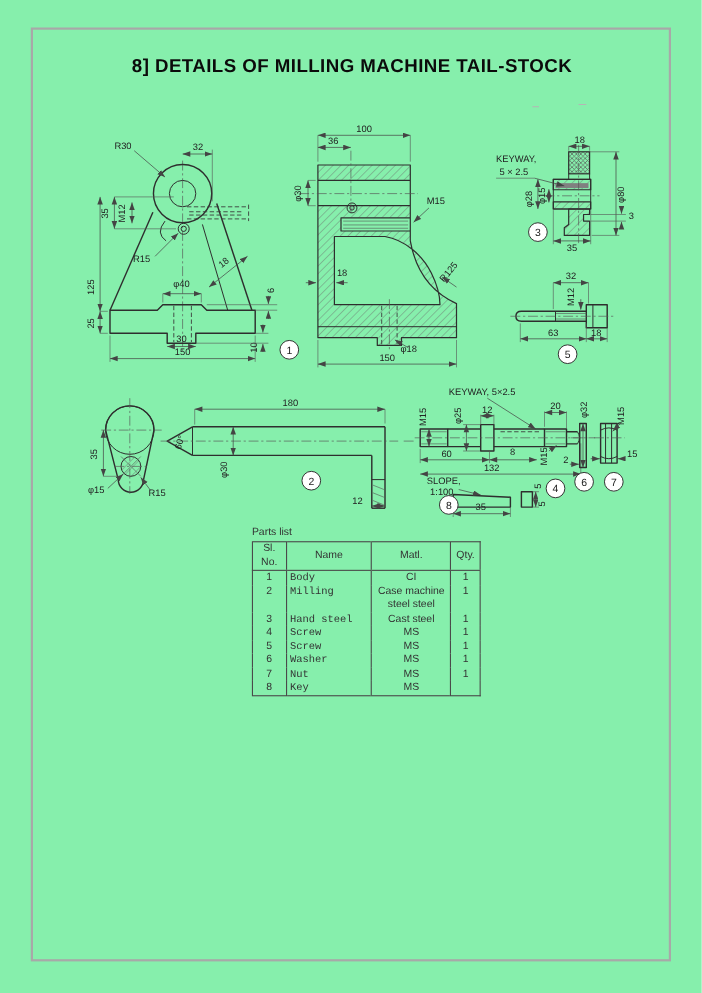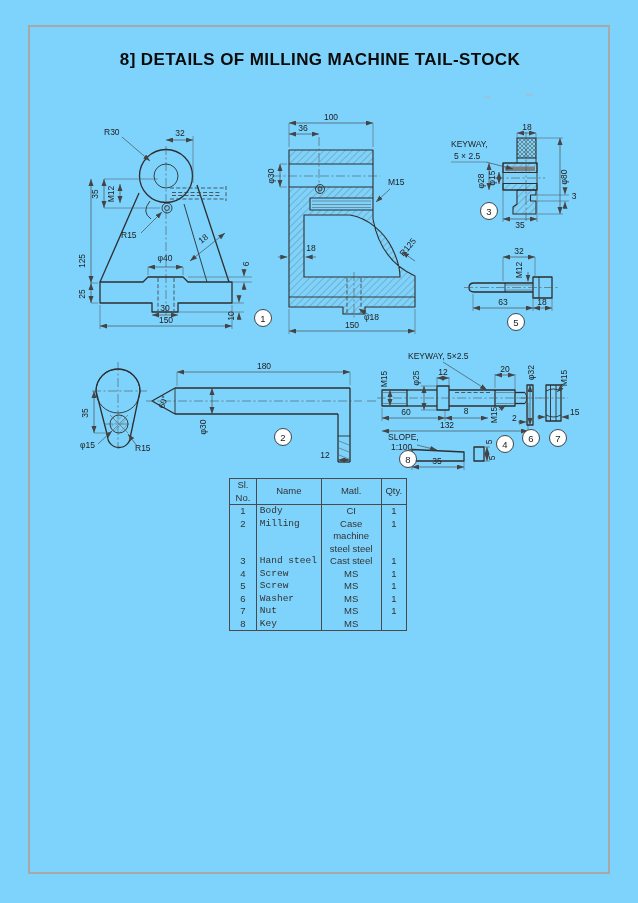--- a/index.html
+++ b/index.html
@@ -1,37 +1,37 @@
 <!DOCTYPE html>
 <html><head>
 <meta charset="utf-8">
 <style>
   html,body{margin:0;padding:0;background:#fff;}
-  .page{position:relative;width:638px;height:903px;background:#7dd3fc;overflow:hidden;
+  .page{position:relative;width:638px;height:903px;background:#86efac;overflow:hidden;
         font-family:"Liberation Sans",sans-serif;}
   .frame{position:absolute;left:28px;top:25px;width:582px;height:849px;
          border:2px solid #a8a8a8;box-sizing:border-box;}
   .title{position:absolute;left:28px;top:50px;width:584px;text-align:center;
          font-size:17px;font-weight:bold;color:#0b0b0b;letter-spacing:.4px;}
   svg{position:absolute;left:0;top:0;}
   svg text{font-family:"Liberation Sans",sans-serif;font-size:8.5px;fill:#222;}
   .ol{fill:none;stroke:#2e2e2e;stroke-width:1.3;stroke-linejoin:round;}
   .o2{fill:none;stroke:#2e2e2e;stroke-width:.9;}
   .th{fill:none;stroke:#555;stroke-width:.55;}
   .dm{fill:none;stroke:#444;stroke-width:.65;}
   .cl{fill:none;stroke:#555;stroke-width:.6;stroke-dasharray:9 2.5 2 2.5;}
   .hd{fill:none;stroke:#3a3a3a;stroke-width:.8;stroke-dasharray:4 2.2;}
   .ht{fill:url(#h);stroke:#2e2e2e;stroke-width:1.1;stroke-linejoin:round;}
   .ck{fill:url(#ch);stroke:#2e2e2e;stroke-width:1.1;}
   .bal{fill:#fff;stroke:#333;stroke-width:.9;}
   .bt{font-size:9.5px;text-anchor:middle;}
   .mid{text-anchor:middle;}
   .parts{position:absolute;left:229px;top:478px;color:#333;font-size:9.5px;}
   .parts-label{margin-bottom:3px;}
-  table.plist{border-collapse:collapse;width:178px;border:1.2px solid #4a4a4a;}
+  table.plist{border-collapse:collapse;width:208px;border:1.2px solid #4a4a4a;}
   table.plist th,table.plist td{border-left:1px solid #4a4a4a;font-weight:normal;
     font-size:9.5px;color:#333;padding:0 3px;line-height:12.5px;vertical-align:top;}
   table.plist thead th{border-bottom:1.3px solid #4a4a4a;text-align:center;height:15px;vertical-align:middle;}
   td.c,th.c{text-align:center;}
   td.l{text-align:left;padding-left:7px;font-family:Liberation Mono, monospace;}
   .caption{position:absolute;left:40px;top:633px;width:584px;text-align:center;
            font-size:10px;font-weight:bold;color:#4f4f4f;}
   .caption span{margin:0 5px;}
 </style>
 </head>
@@ -365,20 +365,21 @@
       <line class="dm" x1="487" y1="447" x2="487" y2="461" marker-start="url(#as)" marker-end="url(#ae)"></line>
       <line class="th" x1="484" y1="447" x2="490" y2="447"></line>
       <line class="th" x1="484" y1="461" x2="490" y2="461"></line>
       <text class="mid" transform="translate(495,458) rotate(-90)">5</text>
       <circle class="bal" cx="408" cy="459" r="8.5"></circle>
       <text class="bt" x="408" y="462.5">8</text>
     </g>
   </svg>
 
   <div class="parts">
+    <div class="parts-label">Parts list</div>
     <table class="plist">
       <colgroup>
           <col style="width:32px">
           <col style="width:83px">
           <col style="width:77px">
           <col style="width:27px">
         </colgroup>
       <thead>
         <tr>
           <th class="c">Sl. No.</th>

